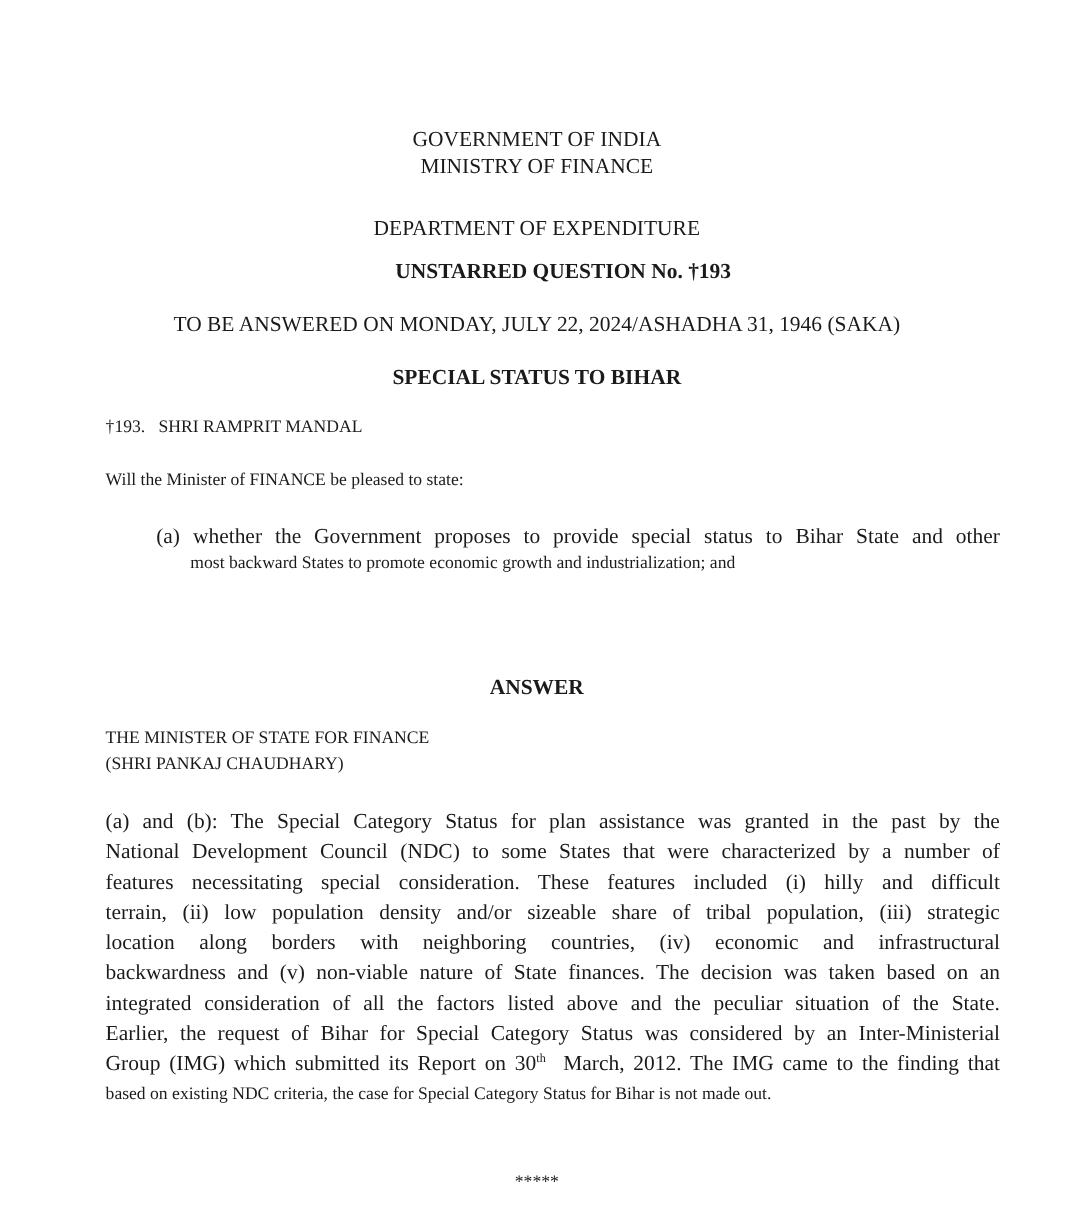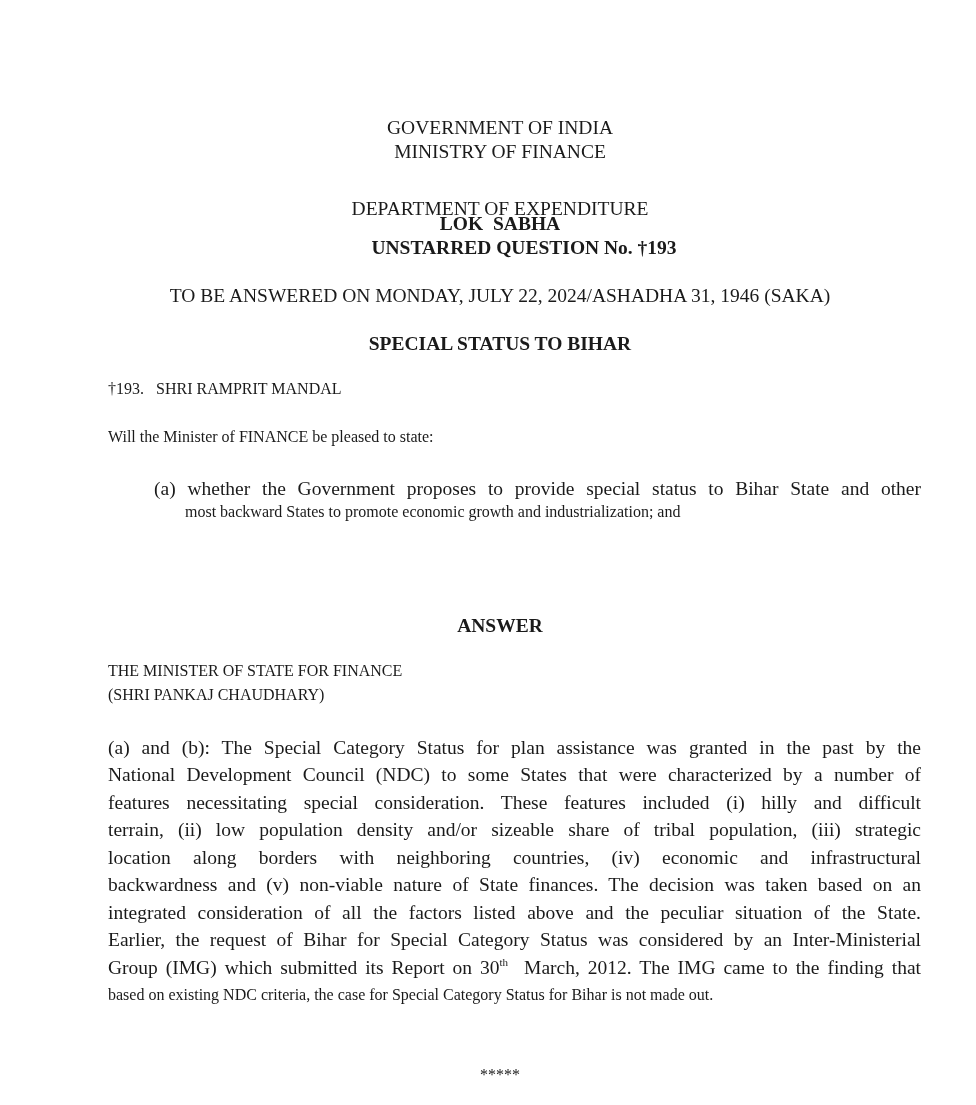--- a/index.html
+++ b/index.html
@@ -10,21 +10,21 @@
     body {
       width: 976px;
       height: 1105px;
       position: relative;
       overflow: hidden;
       font-family: "Liberation Serif", "DejaVu Serif", serif;
       color: #1a1a1a;
     }
     .page {
       position: absolute;
-      left: 12px; top: 0;
+      left: 0; top: 0;
       width: 840px; height: 1105px;
     }
     .abs { position: absolute; white-space: nowrap; }
     .center { left: 0; width: 976px; text-align: center; }
     .hdr { font-size: 19.5px; line-height: 24px; }
     .bold { font-weight: bold; }
     .body-text { font-size: 16px; }
     .justify-line {
       position: absolute;
       left: 96px;
@@ -39,21 +39,20 @@
   </style>
 </head>
 <body>
 
 <div class="page">
 
   <div class="abs center hdr" style="top:116px;">GOVERNMENT OF INDIA</div>
   <div class="abs center hdr" style="top:140px;">MINISTRY OF FINANCE</div>
   <div class="abs center hdr" style="top:164px;margin-top:33px;">DEPARTMENT OF EXPENDITURE</div>
 
-  <div class="abs center hdr bold" style="top:212px; white-space:pre;">LOK  SABHA</div>
   <div class="abs center hdr bold" style="top:236px;margin-left:24px;">UNSTARRED QUESTION No. †193</div>
 
   <div class="abs center hdr" style="top:284px;">TO BE ANSWERED ON MONDAY, JULY 22, 2024/ASHADHA 31, 1946 (SAKA)</div>
 
   <div class="abs center hdr bold" style="top:332px;">SPECIAL STATUS TO BIHAR</div>
 
   <div class="abs body-text" style="left:96px; top:380px; white-space:pre;">†193.   SHRI RAMPRIT MANDAL</div>
 
   <div class="abs body-text" style="left:96px; top:428px;">Will the Minister of FINANCE be pleased to state:</div>
 

